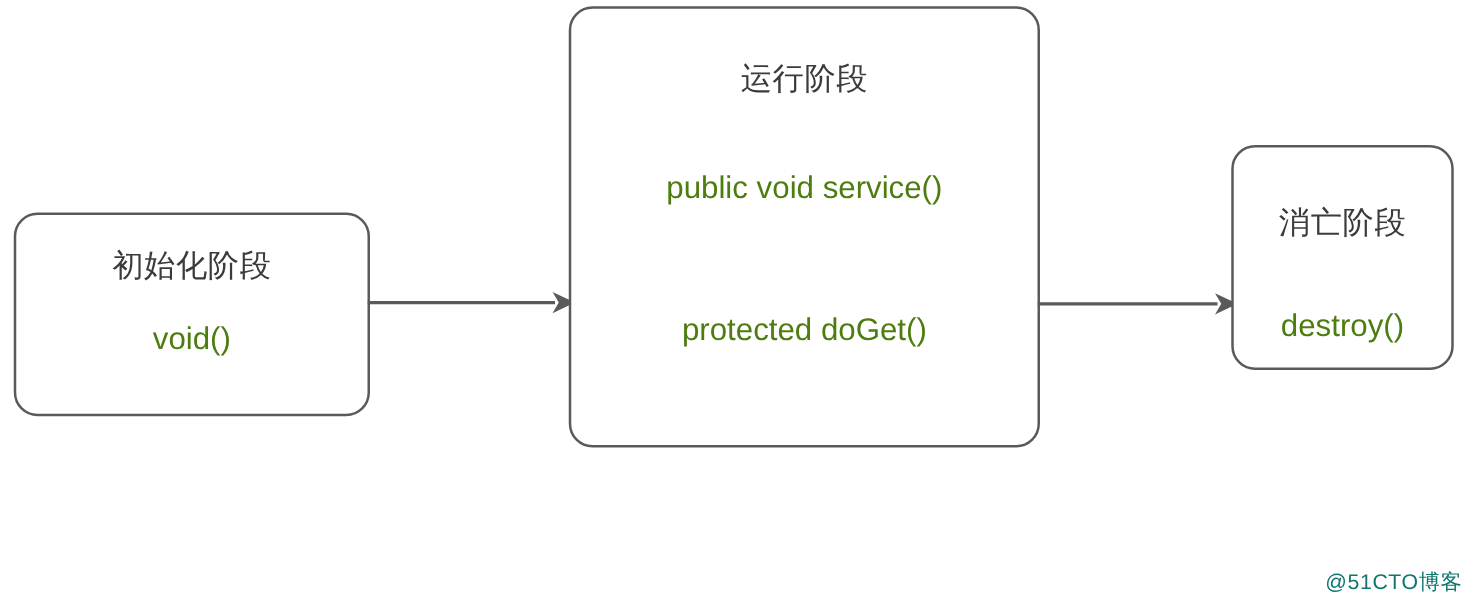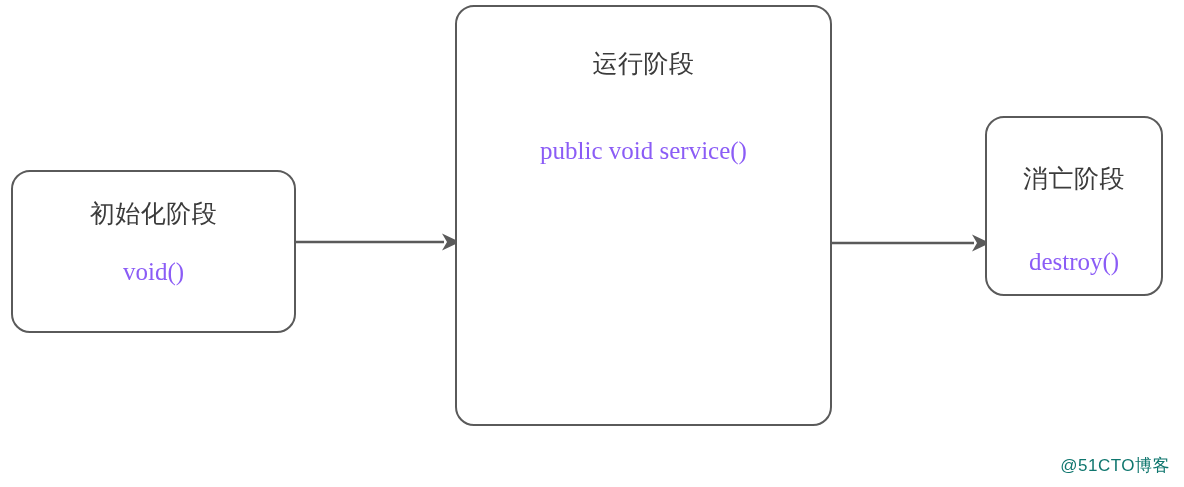--- a/index.html
+++ b/index.html
@@ -28,43 +28,42 @@
     align-items: center;
   }
   .node-title {
     color: #3b3b3b;
     font-size: 25px;
     line-height: 1;
     letter-spacing: 0.5px;
     white-space: nowrap;
   }
   .node-line {
-    color: #8b5cf6;
+    color: #4d7c0f;
     font-size: 25px;
     line-height: 1;
     white-space: nowrap;
-    font-family: Liberation Serif, serif;
   }
 
   
   #node-init {
     left: 11px;
     top: 170px;
     width: 285px;
     height: 163px;
   }
   #node-init .node-title { margin-top: 29px; }
   #node-init .node-line  { margin-top: 33px; }
 
   
   #node-running {
     left: 455px;
     top: 5px;
     width: 377px;
-    height: 421px;
+    height: 353px;
   }
   #node-running .node-title { margin-top: 44px; }
   #node-running .line-service { margin-top: 62px; }
   #node-running .line-dopost  { margin-top: 87px; }
   #node-running .line-doget   { margin-top: 89px; }
 
   
   #node-destroy {
     left: 985px;
     top: 116px;
@@ -108,20 +107,21 @@
   <div class="arrow" id="arrow-init-to-running">
     <svg width="166" height="28" viewBox="0 0 166 28">
       <line x1="0" y1="14" x2="150" y2="14" stroke="#5a5a5a" stroke-width="2.6"></line>
       <polygon points="148,5.5 166,14 148,22.5 153,14" fill="#5a5a5a"></polygon>
     </svg>
   </div>
 
   <div class="node" id="node-running">
     <div class="node-title">运行阶段</div>
     <div class="node-line line-service">public void service()</div>
+    <div class="node-line line-doget">protected doGet()</div>
   </div>
 
   <div class="arrow" id="arrow-running-to-destroy">
     <svg width="160" height="28" viewBox="0 0 160 28">
       <line x1="0" y1="14" x2="144" y2="14" stroke="#5a5a5a" stroke-width="2.6"></line>
       <polygon points="142,5.5 160,14 142,22.5 147,14" fill="#5a5a5a"></polygon>
     </svg>
   </div>
 
   <div class="node" id="node-destroy">

